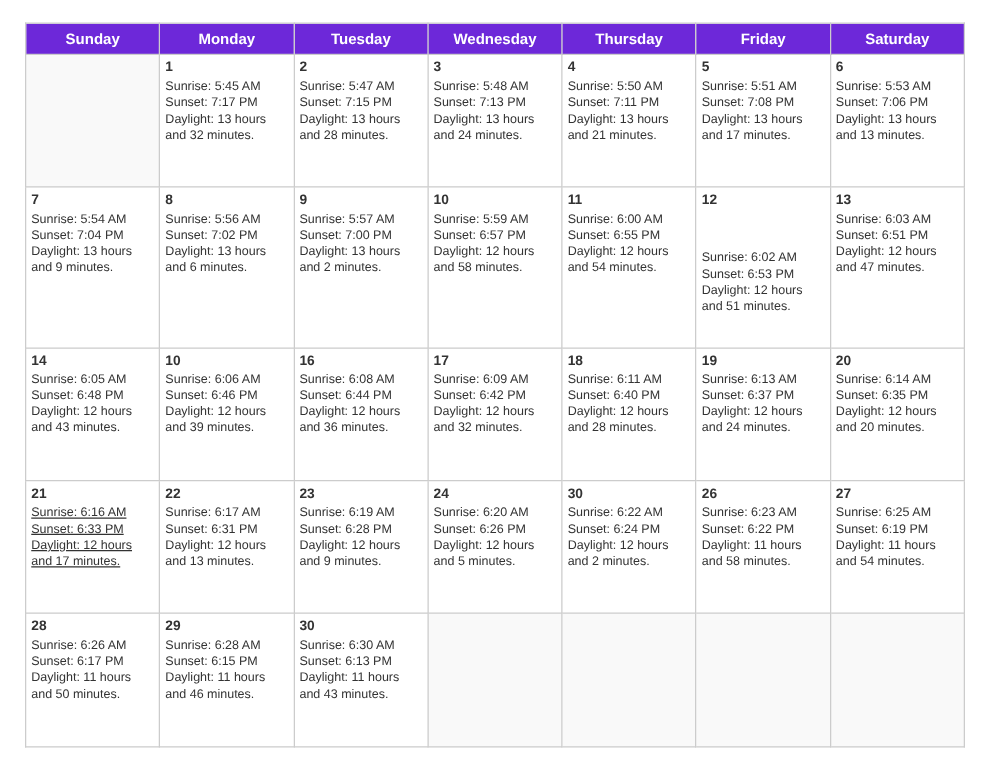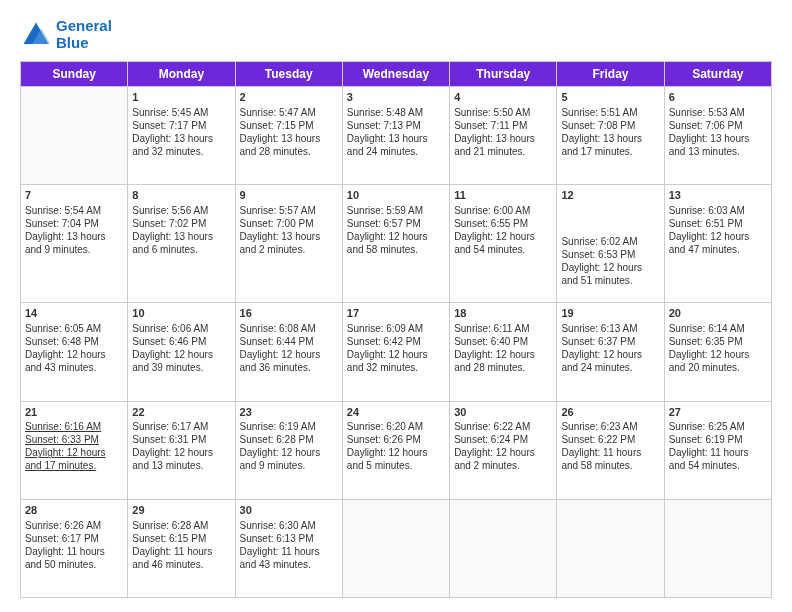--- a/index.html
+++ b/index.html
@@ -88,36 +88,20 @@
     }
     .empty-cell {
       background: #f9f9f9;
     }
     tr td { height: 88px; }
   </style>
 </head>
 <body>
 
 <div class="page">
-  <div class="header">
-    <div class="logo">
-      <svg class="logo-icon" viewBox="0 0 36 36">
-        <polygon points="18,4 32,28 4,28" fill="#1a6bc4"></polygon>
-        <polygon points="24,10 34,28 14,28" fill="#5ba3e8" opacity="0.5"></polygon>
-      </svg>
-      <div class="logo-text">
-        <div><span class="blue">General</span></div>
-        <div style="color:#1a6bc4;">Blue</div>
-      </div>
-    </div>
-    <div class="title-block">
-      <div class="month-title"></div>
-      <div class="subtitle"></div>
-    </div>
-  </div>
 
   <table class="calendar">
     <thead>
       <tr>
       <th>Sunday</th>
           <th>Monday</th>
           <th>Tuesday</th>
           <th>Wednesday</th>
           <th>Thursday</th>
           <th>Friday</th>

